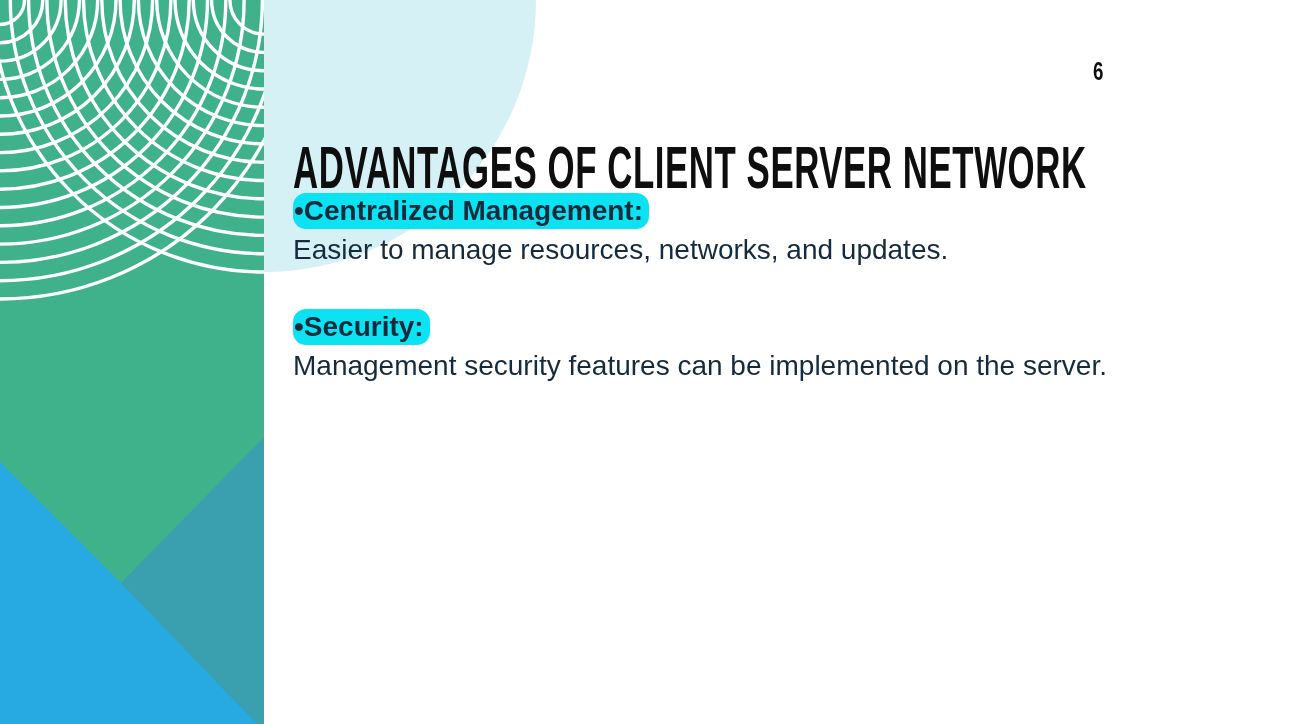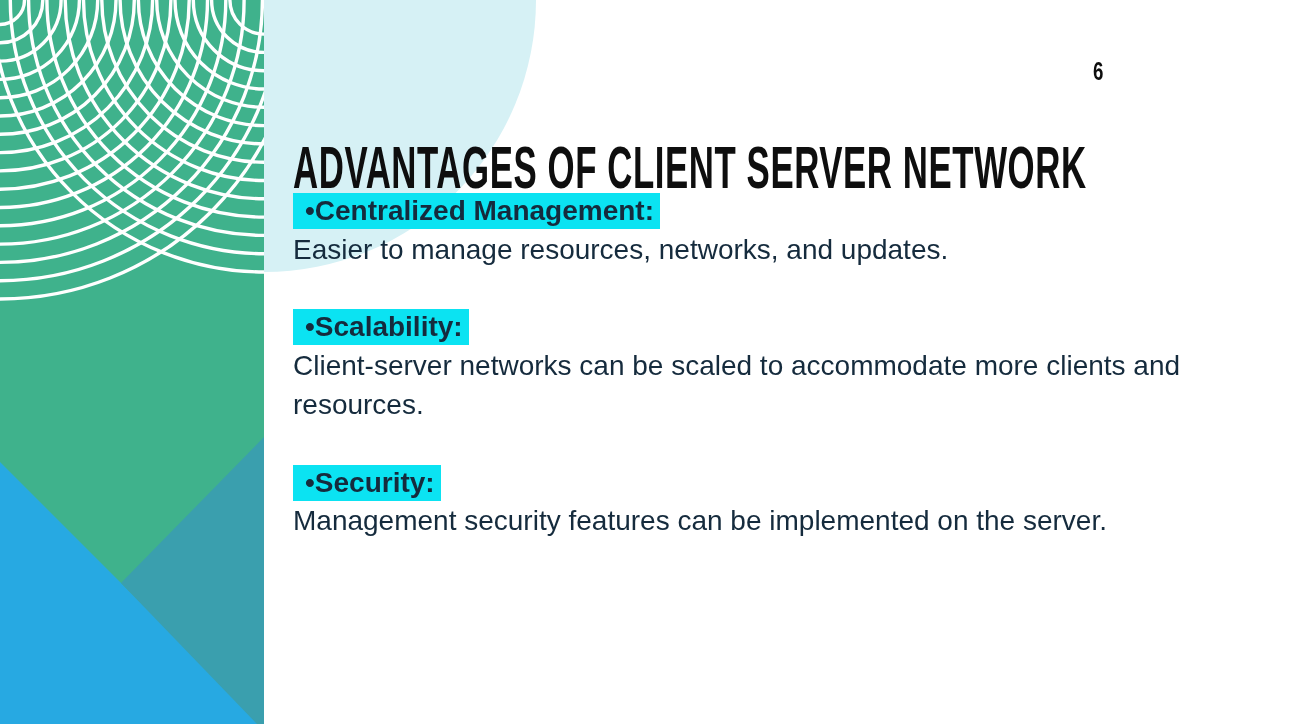--- a/index.html
+++ b/index.html
@@ -60,21 +60,22 @@
   .groups{position:absolute;left:0;top:192px;width:960px;}
   .group{margin:0 0 38.8px 0;}
   .heading-line,.body-line{
     font-size:28px;line-height:38.8px;
     color:var(--body-text,#152B3D);
   }
   .heading-line mark{
     background:var(--highlight-cyan,#0BE3F2);
     color:var(--body-text,#152B3D);
     font-weight:700;
-    padding:2px 6px 3px 12px;
+    padding:2px 6px 3px 1px;
+    border-radius:13px;
   }
   .bullet-char{font-weight:700;}
 </style>
 </head>
 <body>
 
 <div class="slide">
 
   <div class="pale-circle"></div>
 
@@ -126,24 +127,20 @@
     <h1 class="title"><span class="condensed">ADVANTAGES OF CLIENT SERVER NETWORK</span></h1>
 
     <div class="groups">
 
       <div class="group">
         <div class="heading-line"><mark><span class="bullet-char">•</span><span>Centralized Management:</span></mark></div>
         <div class="body-line">Easier to manage resources, networks, and updates.</div>
       </div>
 
 
-      <div class="group">
-        <div class="heading-line"><mark><span class="bullet-char">•</span><span>Scalability:</span></mark></div>
-        <div class="body-line">Client-server networks can be scaled to accommodate more clients and resources.</div>
-      </div>
 
       <div class="group">
         <div class="heading-line"><mark><span class="bullet-char">•</span><span>Security:</span></mark></div>
         <div class="body-line">Management security features can be implemented on the server.</div>
       </div>
 
     </div>
   </div>
 </div>
 

